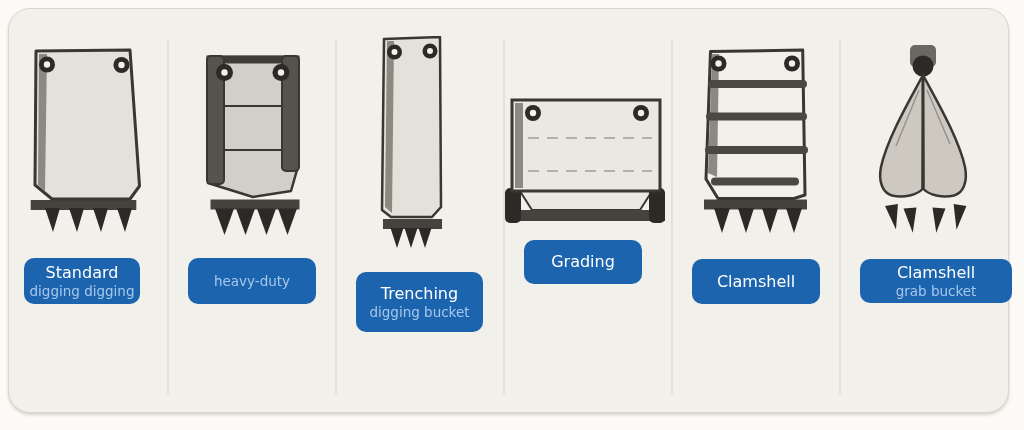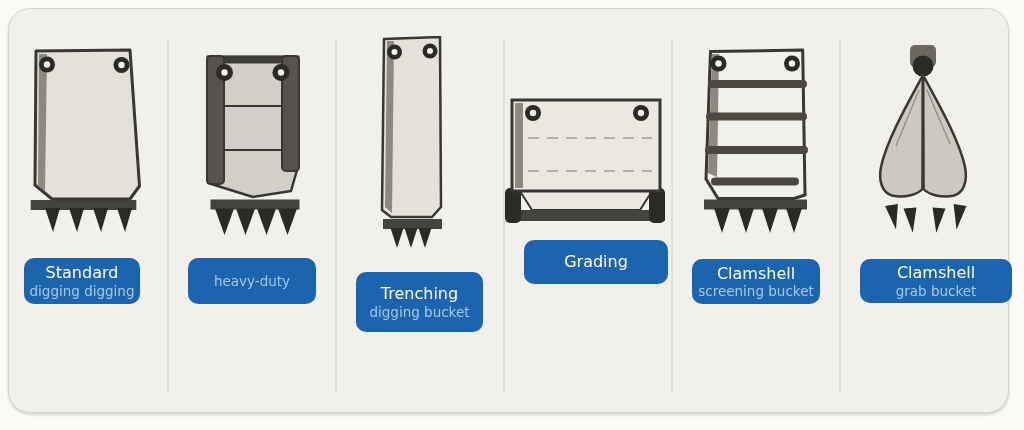--- a/index.html
+++ b/index.html
@@ -162,25 +162,24 @@
 
 <div class="label" style="left:188px;top:258px;width:128px;height:46px">
   <div class="label-sub">heavy-duty</div>
 </div>
 
 <div class="label" style="left:356px;top:272px;width:127px;height:60px">
   <div class="label-title">Trenching</div>
   <div class="label-sub">digging bucket</div>
 </div>
 
-<div class="label" style="left:524px;top:240px;width:144px;height:44px">
+<div class="label" style="left:524px;top:240px;width:118px;height:44px">
   <div class="label-title">Grading</div>
 </div>
 
 <div class="label" style="left:692px;top:259px;width:128px;height:45px">
   <div class="label-title">Clamshell</div>
-  <div class="label-sub">screening bucket</div>
 </div>
 
 <div class="label" style="left:860px;top:259px;width:152px;height:44px">
   <div class="label-title">Clamshell</div>
   <div class="label-sub">grab bucket</div>
 </div>
 
 </body></html>

